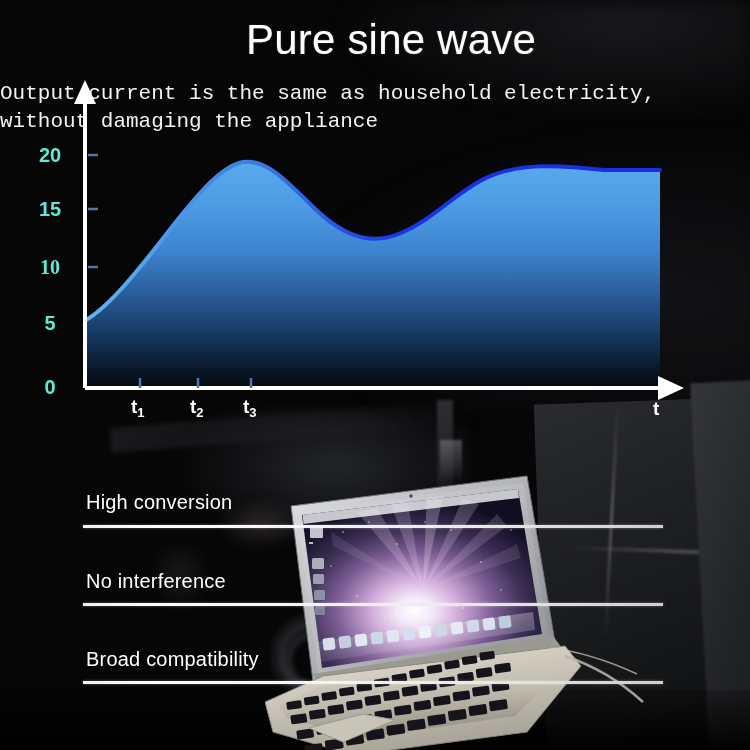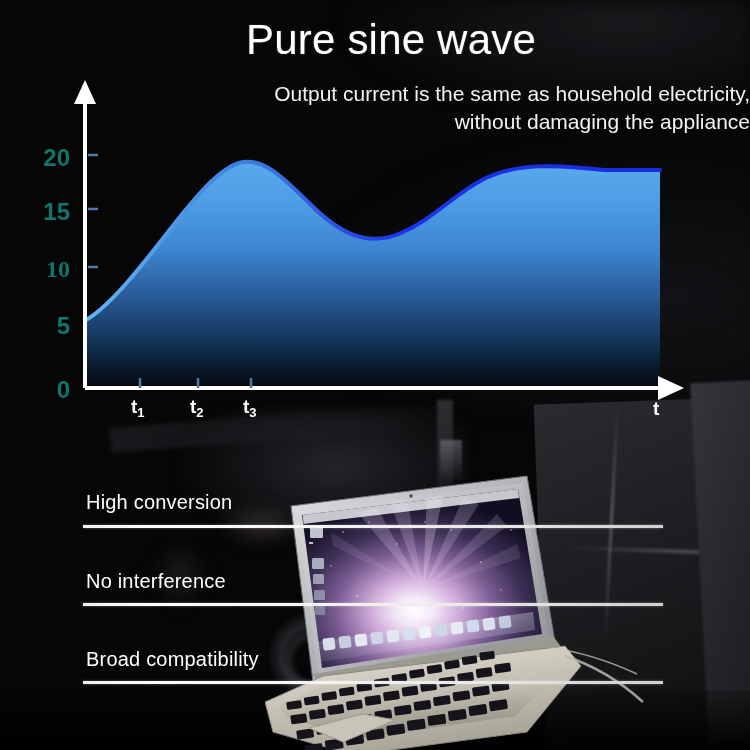--- a/index.html
+++ b/index.html
@@ -88,31 +88,31 @@
   }
 
   
   .title{
     position:absolute;left:0;top:16px;width:750px;text-align:center;
     font-size:42px;color:#ffffff;letter-spacing:.2px;font-weight:400;
     text-shadow:0 0 2px rgba(255,255,255,.22);
     margin-left:16px;
   }
   .subtitle{
-    position:absolute;left:0;top:80px;width:750px;text-align:right;
-    font-size:21px;line-height:28px;color:#f2f2f2;font-weight:400;
+    position:absolute;left:0;top:80px;width:750px;text-align:left;
+    font-size:21px;line-height:28px;color:#f2f2f2;font-weight:400;font-family:Liberation Mono, monospace;
   }
   .subtitle span{display:block;}
 
   
   #chart{position:absolute;left:0;top:0;width:750px;height:440px;}
 
   .axis-num{
-    position:absolute;color:#0f766e;font-size:24px;font-weight:700;
-    text-align:right;width:40px;
+    position:absolute;color:#5eead4;font-size:20px;font-weight:700;
+    text-align:center;width:40px;
   }
   .tick-label{
     position:absolute;color:#ffffff;font-size:19px;font-weight:700;
   }
   .tick-label sub{font-size:13px;font-weight:700;vertical-align:-4px;}
   .axis-t{
     position:absolute;color:#ffffff;font-size:19px;font-weight:700;
   }
 
   

